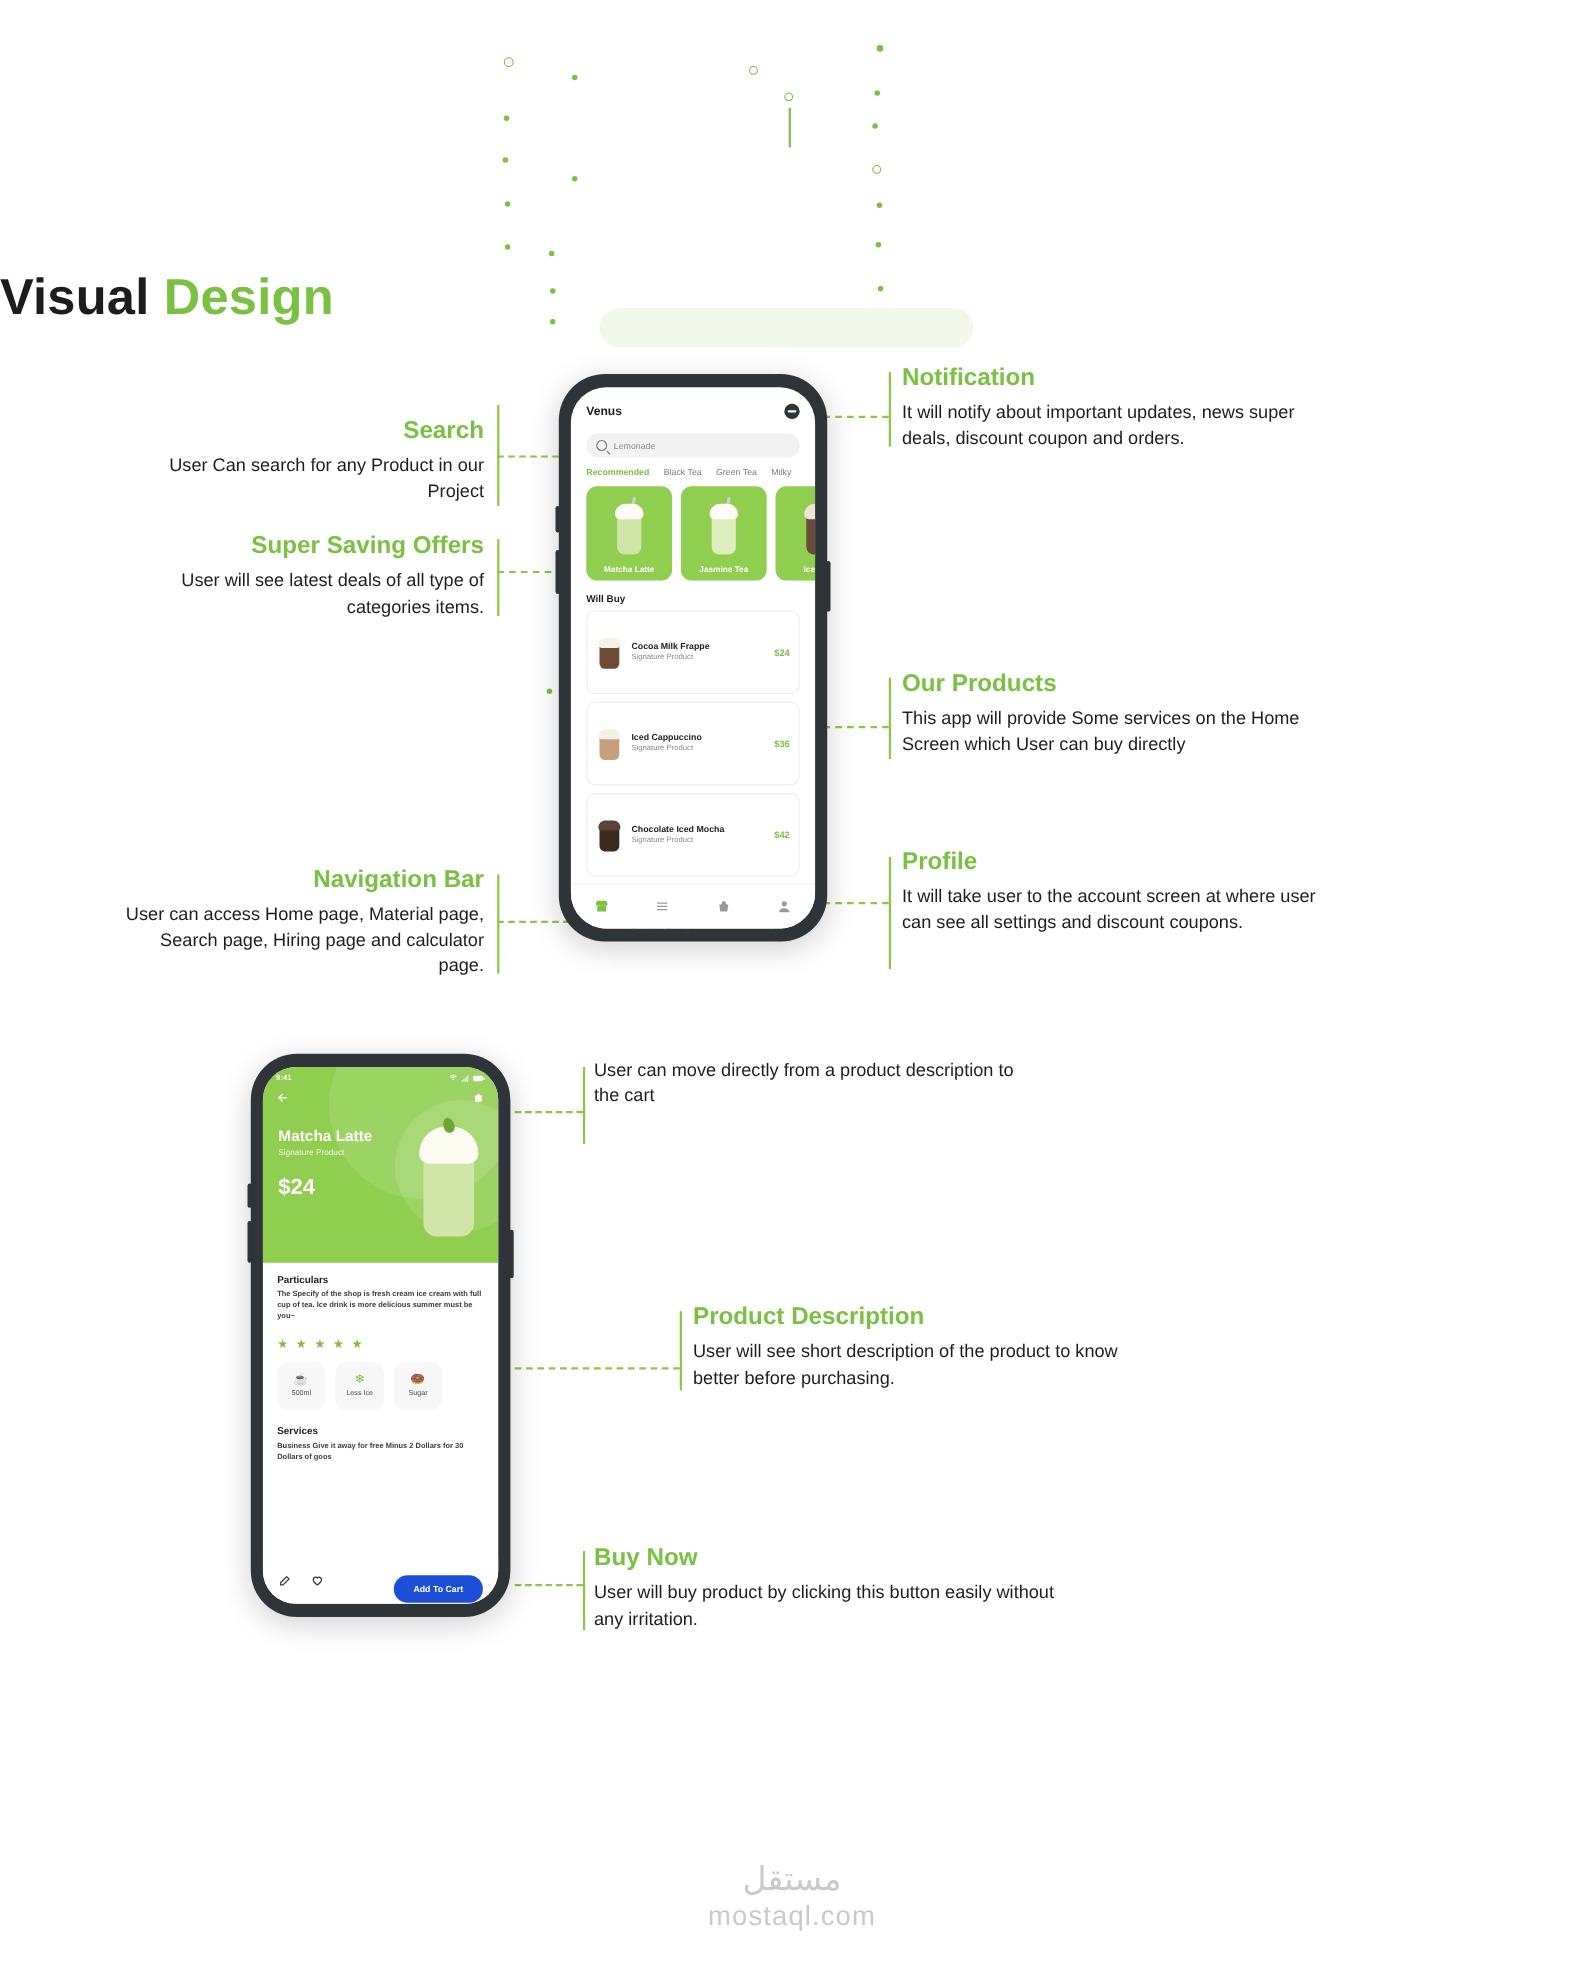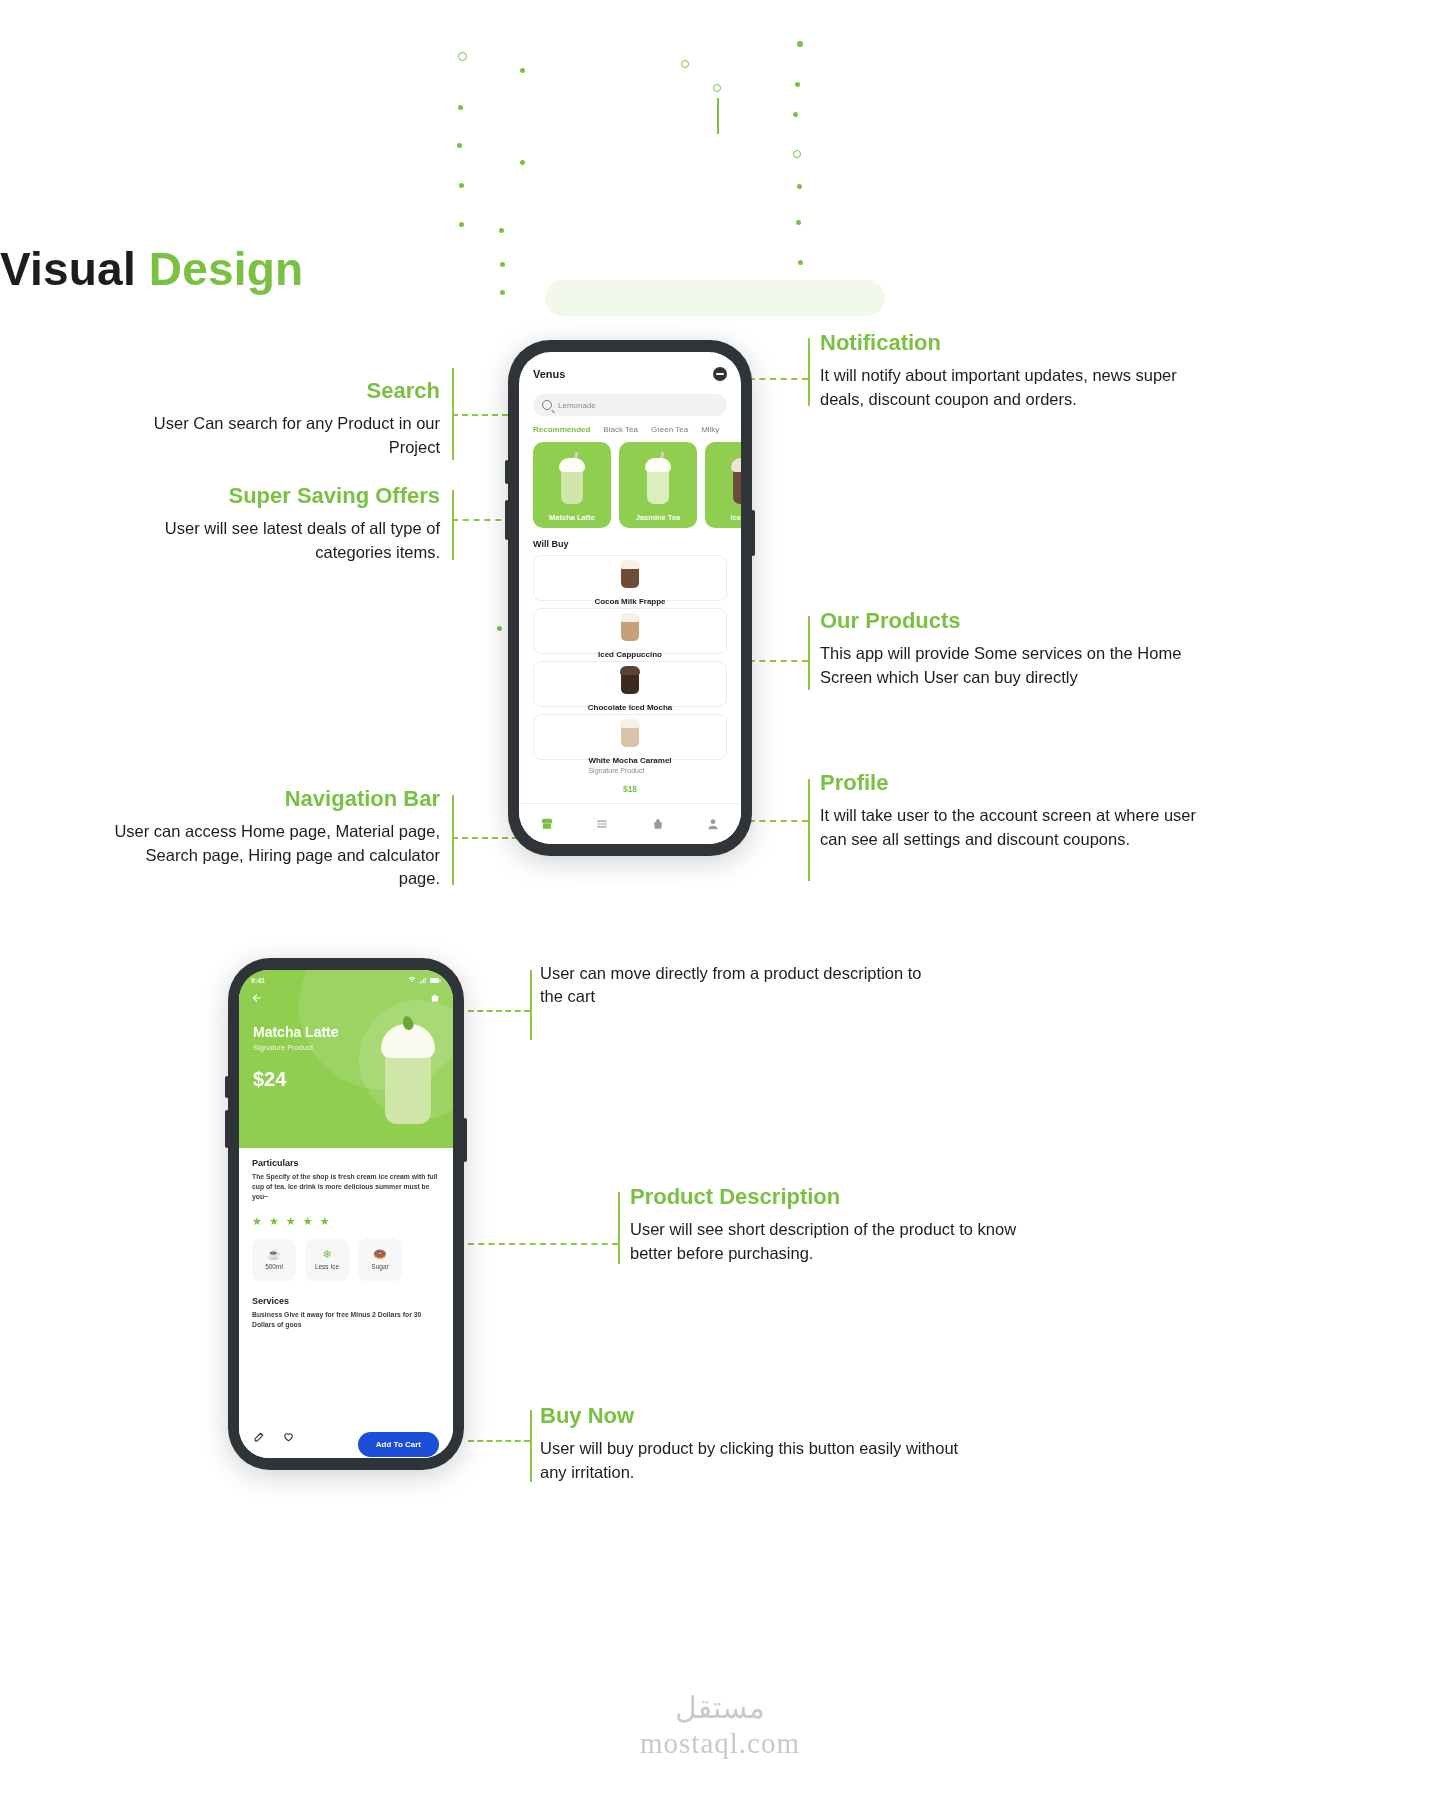--- a/index.html
+++ b/index.html
@@ -216,23 +216,22 @@
     padding: 11px 14px 0 14px;
   }
   .p1-list { padding: 6px 14px 0 14px; display: flex; flex-direction: column; gap: 7px; }
   .p1-item {
     height: 42px;
     background: #ffffff;
     border: 1px solid #ececec;
     border-radius: 8px;
     display: flex;
     align-items: center;
-    padding: 1px 8px;
+    padding: 16px 8px;
     gap: 8px;
-    flex-direction: column;
   }
   .thumb {
     width: 24px; height: 32px;
     border-radius: 4px;
     position: relative;
     flex: none;
     overflow: hidden;
   }
   .thumb .tb { position: absolute; left: 3px; top: 9px; width: 18px; height: 22px; border-radius: 2px 2px 5px 5px; }
   .thumb .tf { position: absolute; left: 2px; top: 3px; width: 20px; height: 9px; border-radius: 9px 9px 4px 4px; background: #f6f1e7; }
@@ -334,21 +333,21 @@
     margin-top: 16px;
   }
 
   
   .wm {
     position: absolute;
     left: 0; width: 1440px; text-align: center;
     color: #c9c9c9;
   }
   .wm .ar { font-size: 30px; letter-spacing: 2px; }
-  .wm .en { font-size: 29px; letter-spacing: 1px; margin-top: 2px; font-family: Liberation Serif, serif; }
+  .wm .en { font-size: 25px; letter-spacing: 1px; margin-top: 2px; }
 </style>
 </head>
 <body>
 
 <div>
   <span class="dot hollow" style="left:458px;top:52px;width:7px;height:7px;"></span>
   <span class="dot" style="left:520px;top:68px;width:5px;height:5px;"></span>
   <span class="dot hollow" style="left:681px;top:60px;width:6px;height:6px;"></span>
   <span class="dot" style="left:797px;top:41px;width:6px;height:6px;"></span>
   <span class="dot" style="left:795px;top:82px;width:5px;height:5px;"></span>

